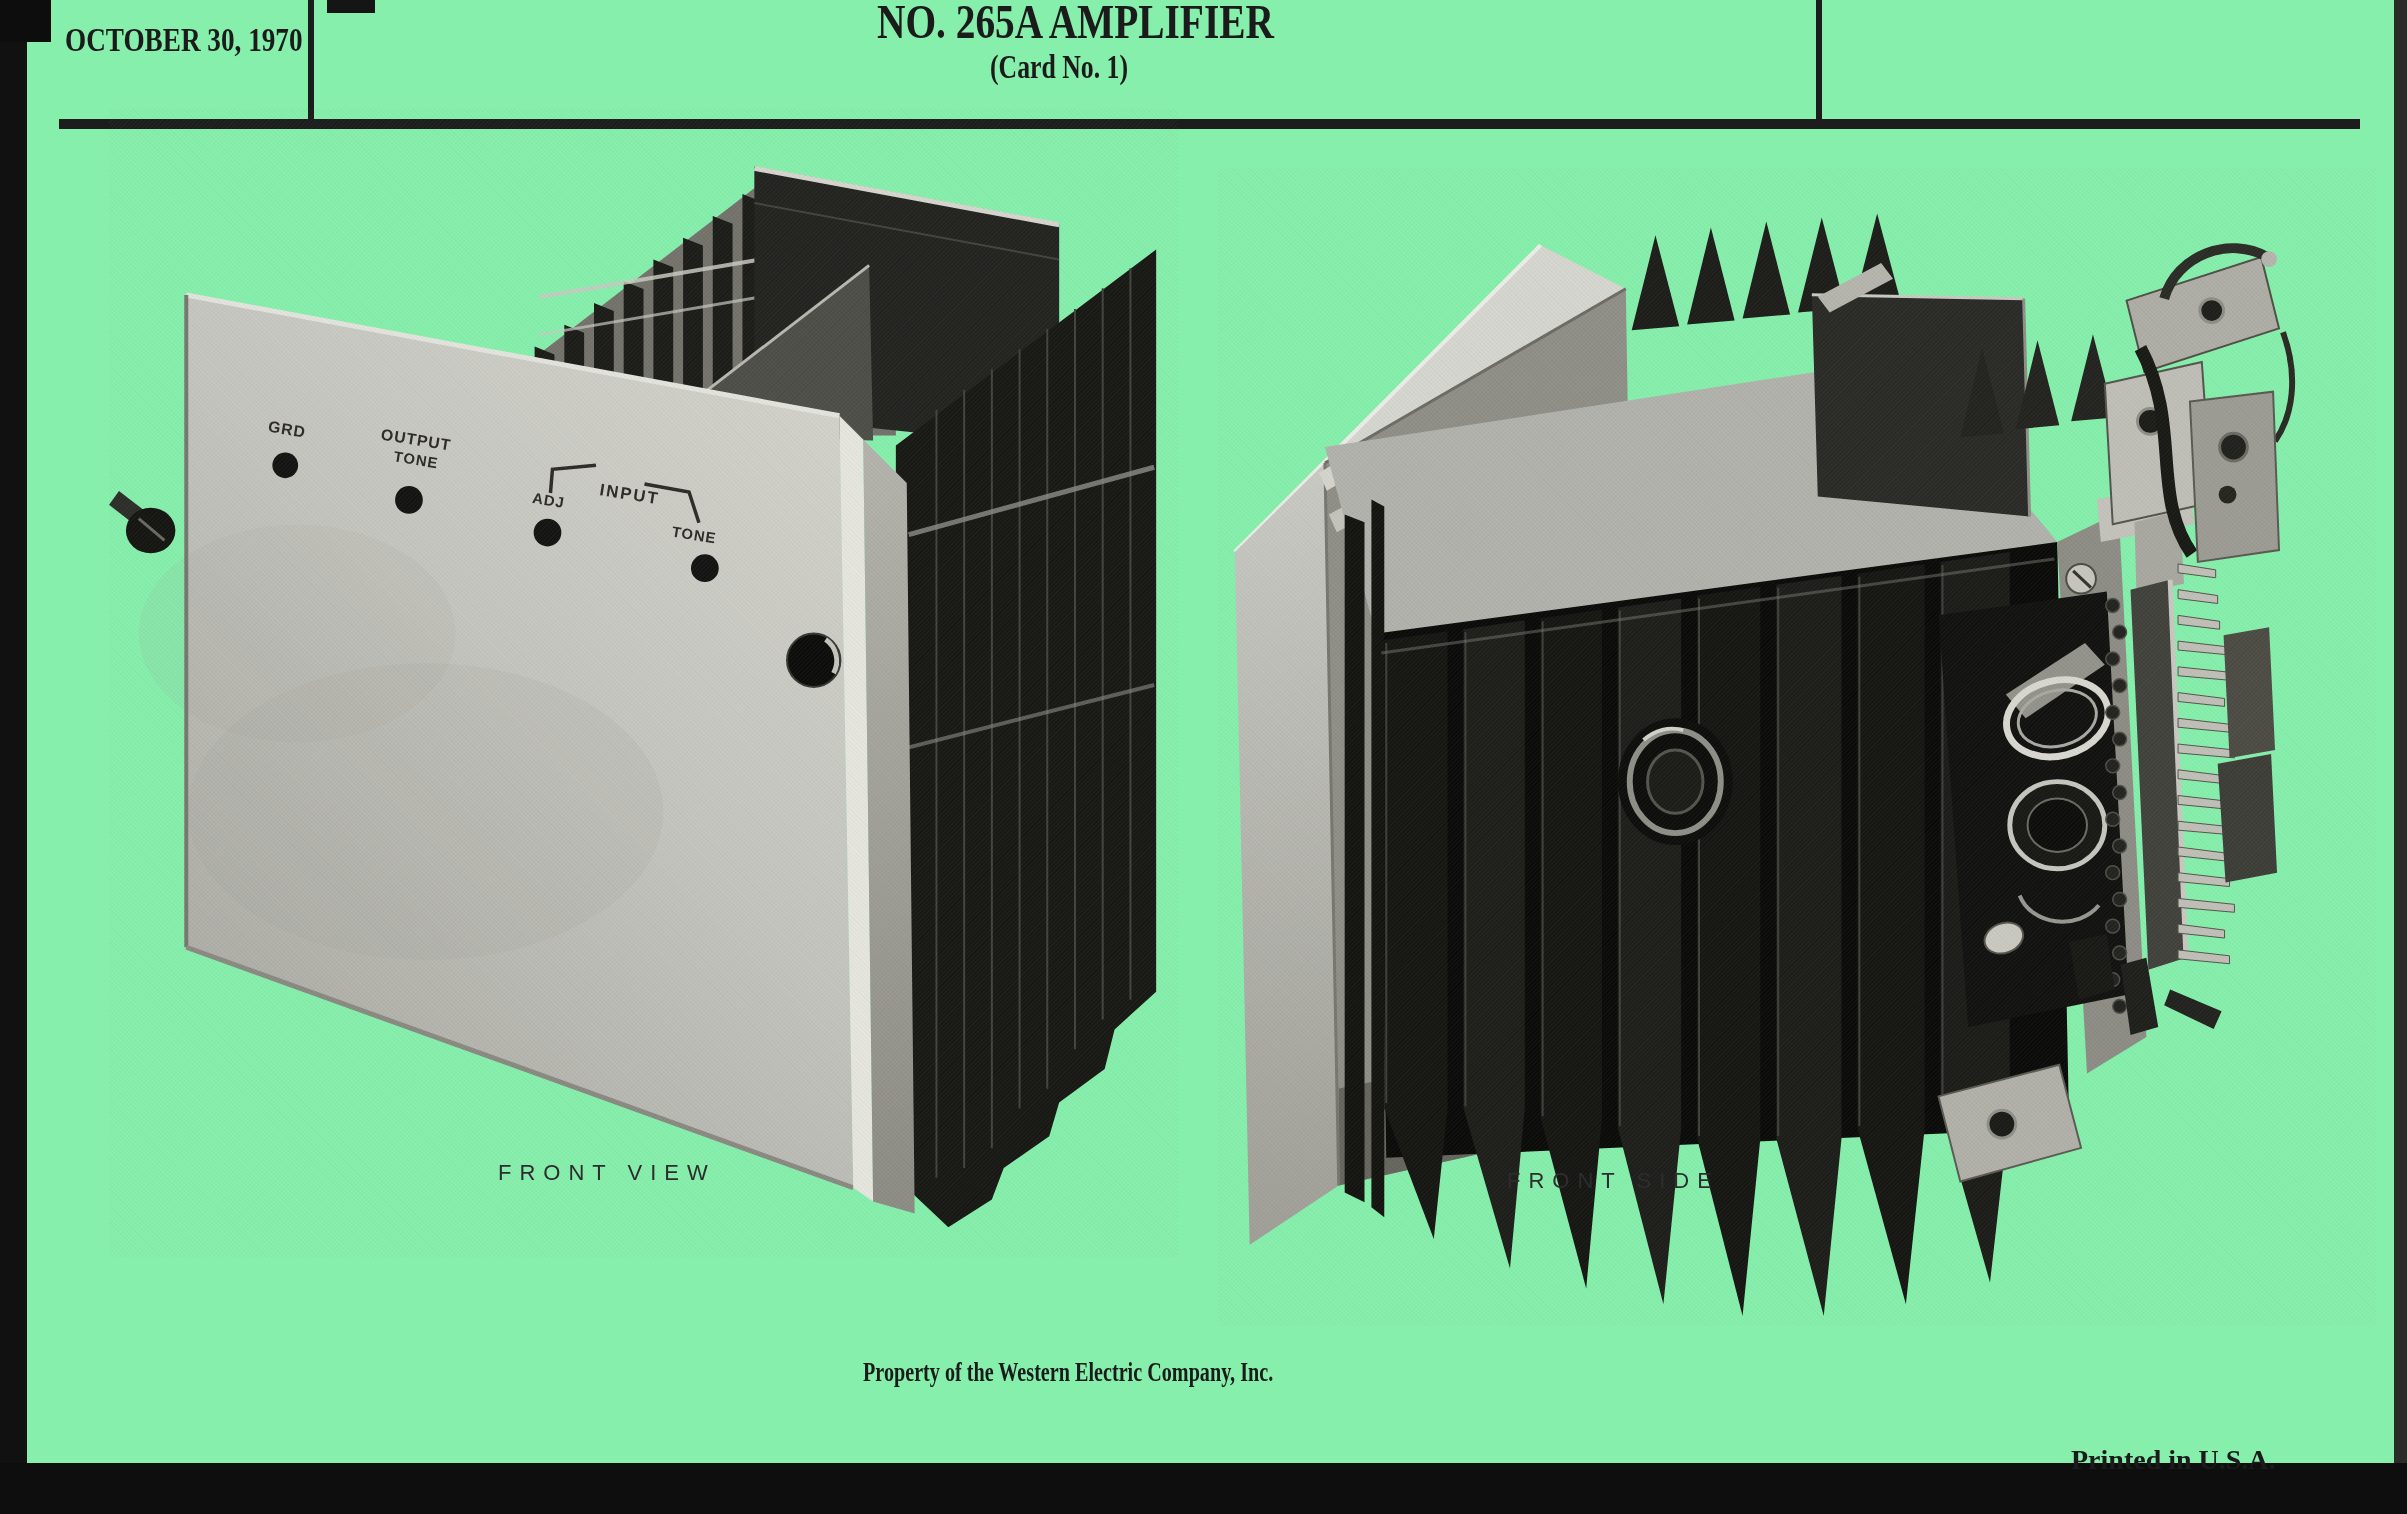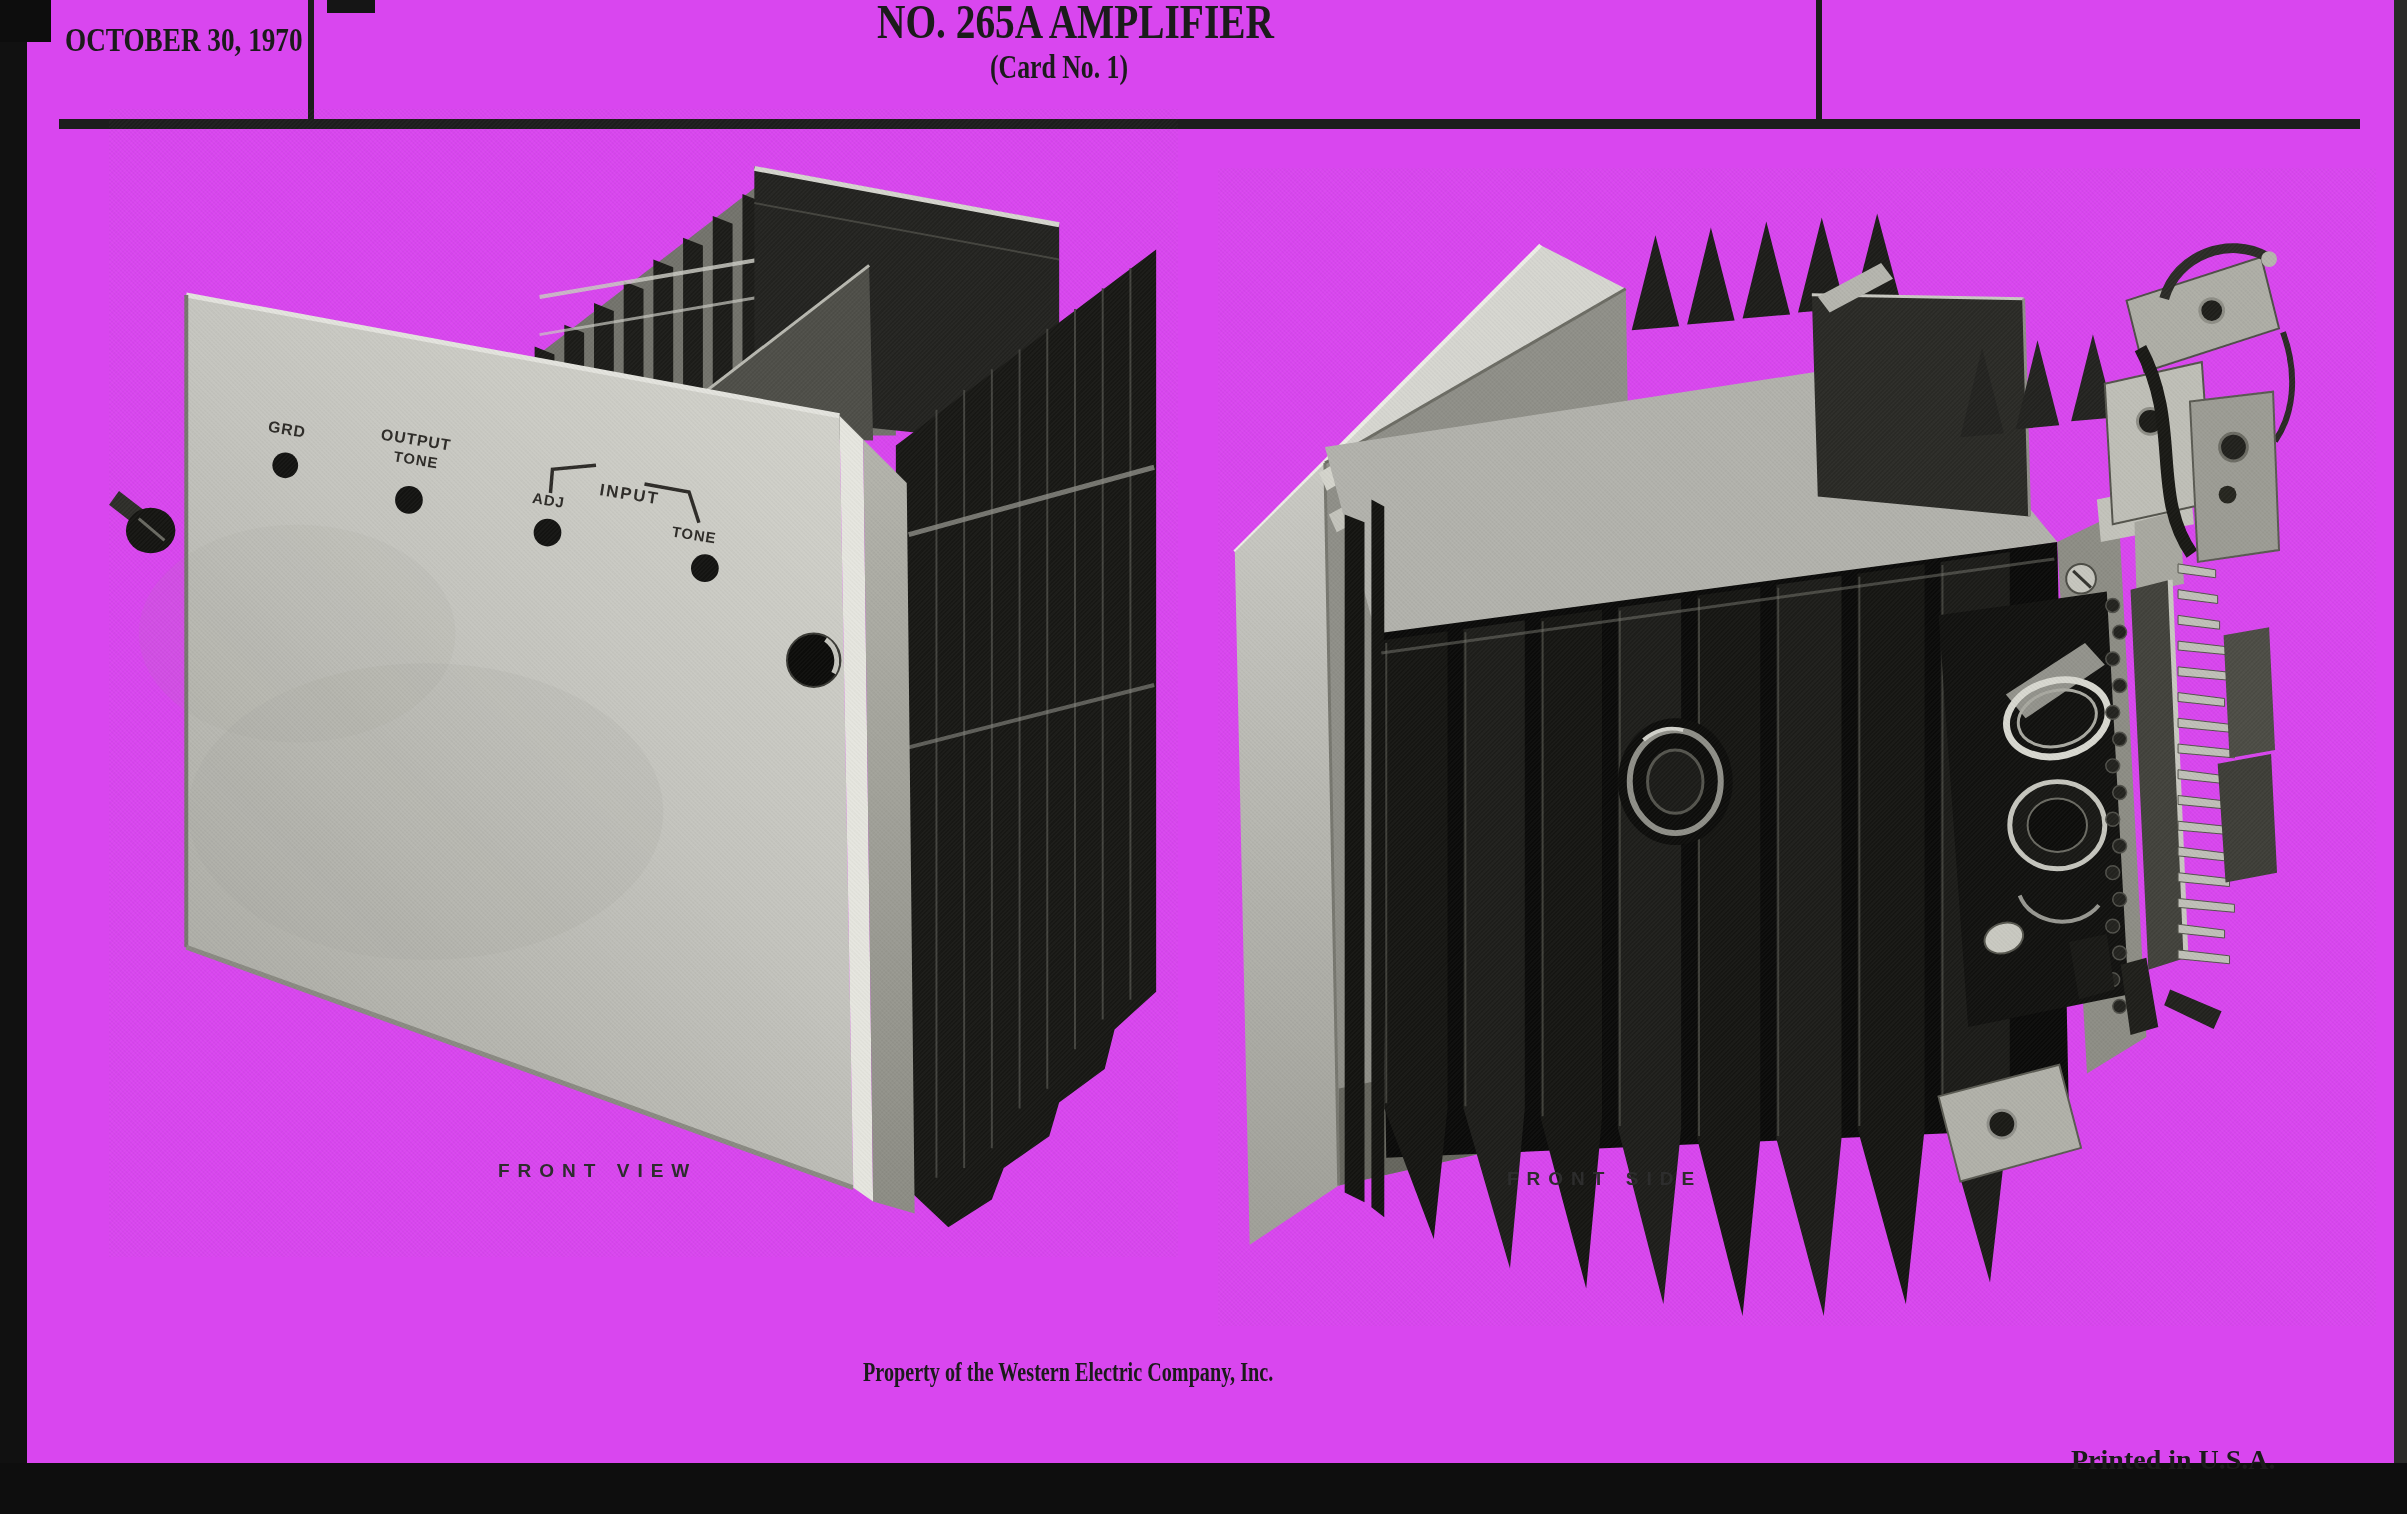--- a/index.html
+++ b/index.html
@@ -1,36 +1,36 @@
 <!DOCTYPE html>
 <html><head>
 <meta charset="utf-8">
 <style>
   html,body{margin:0;padding:0;background:#444;}
-  .page{position:relative;width:2408px;height:1515px;background:#d946ef;overflow:hidden;
+  .page{position:relative;width:2408px;height:1515px;background:#86efac;overflow:hidden;
         font-family:"Liberation Serif", serif;color:#1b1b1b;}
   
   .edge{position:absolute;}
   .edge-left{left:0;top:0;width:27px;height:1515px;background:#111;}
   .edge-corner{left:0;top:0;width:51px;height:42px;background:#0d0d0d;}
   .edge-right{left:2394px;top:0;width:14px;height:1515px;background:#2b2b29;}
   .edge-bottom{left:0;top:1463px;width:2408px;height:51px;background:#0e0e0e;}
   .edge-tick{left:327px;top:0;width:48px;height:13px;background:#151515;}
   
   .vrule{position:absolute;background:#1c1c1c;}
   .vrule-1{left:308px;top:0;width:6px;height:120px;}
   .vrule-2{left:1816px;top:0;width:6px;height:127px;}
   .hrule{position:absolute;left:59px;top:119px;width:2301px;height:10px;background:#1d1d1d;}
   .htext{position:absolute;white-space:nowrap;font-weight:bold;line-height:1.08;}
   .h-date{left:65px;top:22px;font-size:34px;transform:scaleX(.80);transform-origin:left top;}
   .h-title{left:877px;top:-4px;font-size:48px;transform:scaleX(.82);transform-origin:left top;}
   .h-sub{left:990px;top:50px;font-size:33px;transform:scaleX(.78);transform-origin:left top;}
   
   .caption{position:absolute;white-space:nowrap;font-family:"Liberation Sans", sans-serif;
-           font-size:19px;letter-spacing:8px;color:#2d2d2d;font-weight:bold;}
+           font-size:22px;letter-spacing:8px;color:#2d2d2d;}
   .cap-front{left:498px;top:1160px;}
   .cap-right{left:1507px;top:1168px;}
   .ftext{position:absolute;white-space:nowrap;font-weight:bold;font-size:28px;}
   .f-prop{left:863px;top:1356px;transform:scaleX(.72);transform-origin:left top;}
   .f-print{left:2071px;top:1444px;}
   
   .photo{position:absolute;}
   .photo-front{left:109px;top:109px;width:1069px;height:1148px;}
   .photo-right{left:1218px;top:168px;width:1158px;height:1158px;}
   .photo svg{display:block;width:100%;height:100%;}

